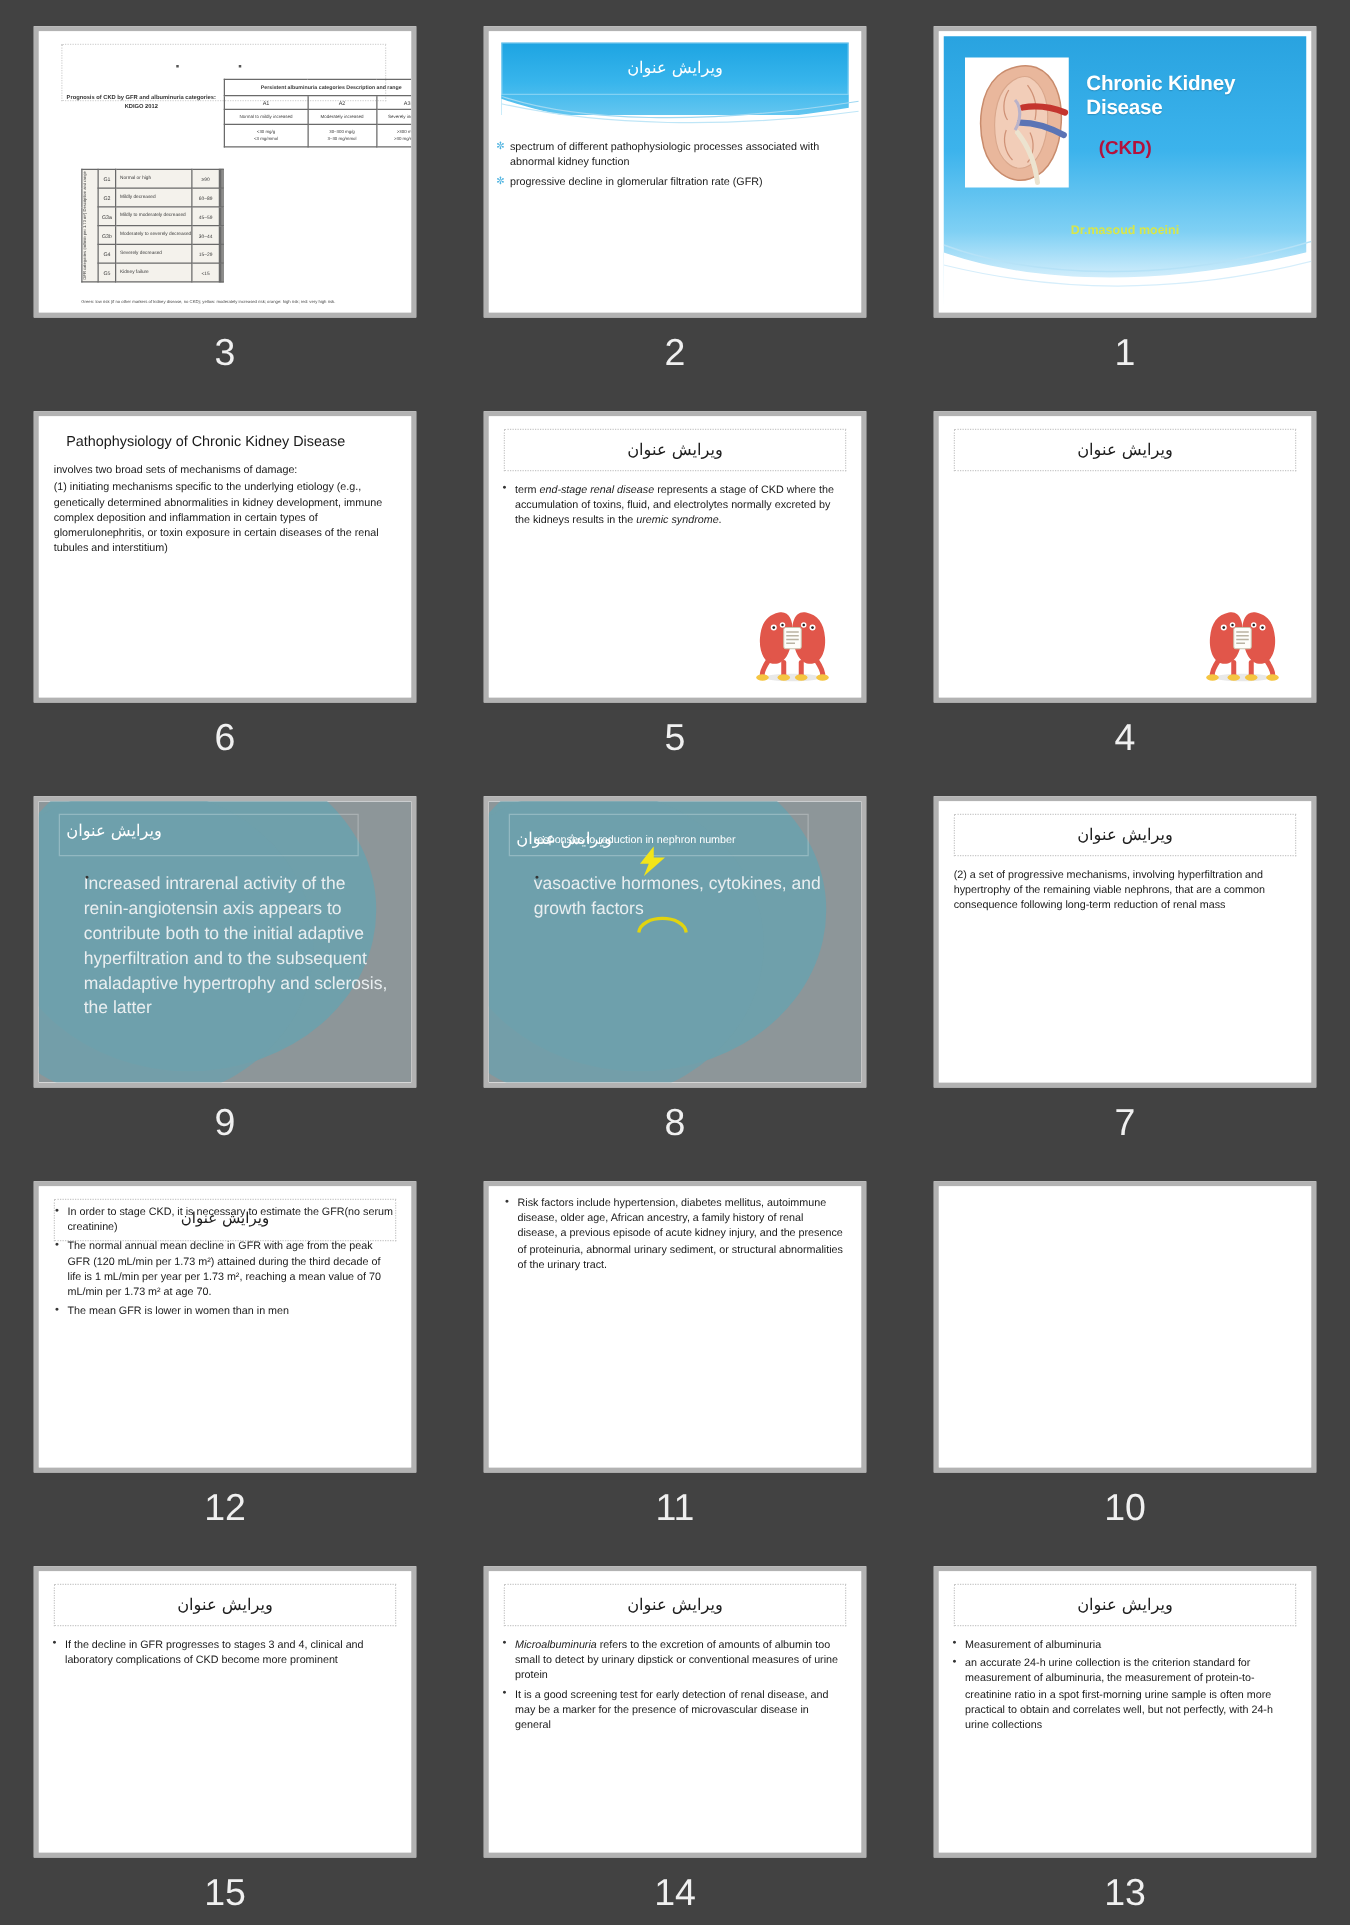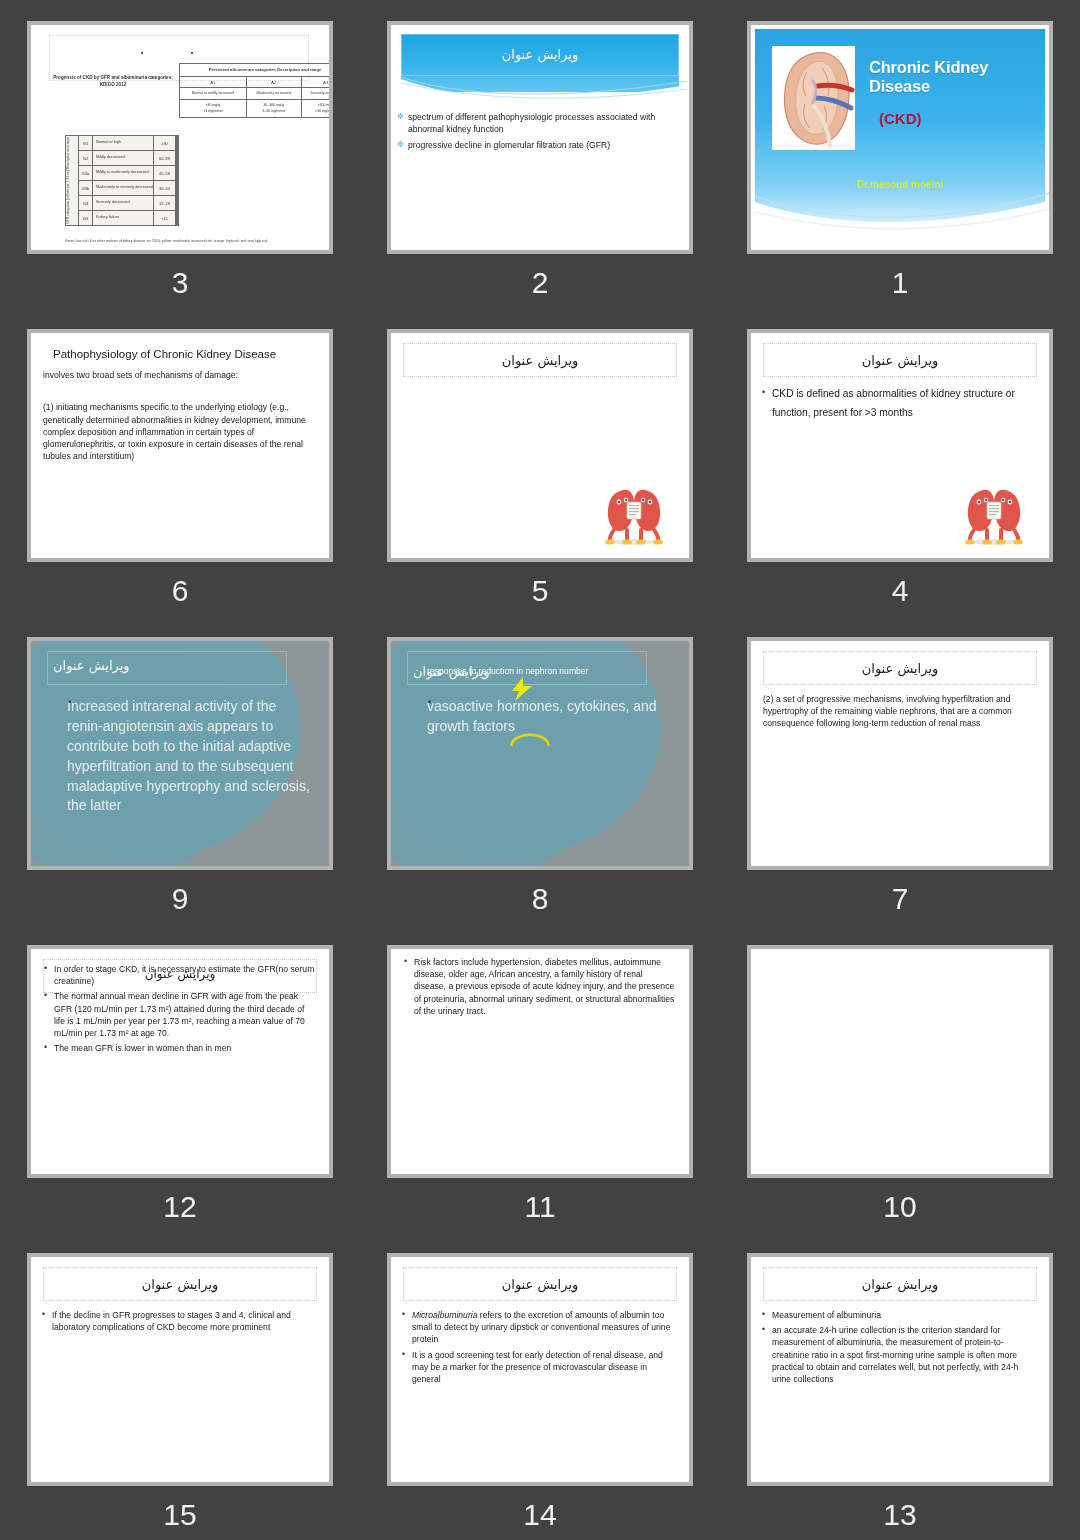--- a/index.html
+++ b/index.html
@@ -355,33 +355,38 @@
       </div>
     </div>
     <div class="slide-num">1</div>
   </div>
 
   <div class="cell">
     <div class="slide-frame">
       <div class="slide-inner">
         <div class="plain-title">Pathophysiology of Chronic Kidney Disease</div>
         <div class="plain-body">
-          <div style="margin-bottom:20px">involves two broad sets of mechanisms of damage:</div>
+          <div style="margin-bottom:2px">involves two broad sets of mechanisms of damage:</div>
           <div>(1) initiating mechanisms specific to the underlying etiology (e.g., genetically determined abnormalities in kidney development, immune complex deposition and inflammation in certain types of glomerulonephritis, or toxin exposure in certain diseases of the renal tubules and interstitium)</div>
         </div>
       </div>
     </div>
     <div class="slide-num">6</div>
   </div>
 
   <div class="cell">
     <div class="slide-frame">
       <div class="slide-inner">
         <div class="title-box">
           <span class="title-fa">ویرایش عنوان</span>
+        </div>
+        <div class="body-text">
+          <ul class="bul">
+            <li>term <span class="em">end-stage renal disease</span> represents a stage of CKD where the accumulation of toxins, fluid, and electrolytes normally excreted by the kidneys results in the <span class="em">uremic syndrome</span>.</li>
+          </ul>
         </div>
         <svg style="position:absolute;right:22px;bottom:12px" width="66" height="62" viewBox="0 0 66 62">
           <ellipse cx="33" cy="58" rx="22" ry="3" fill="#d8d8d8" opacity=".6"></ellipse>
           <path d="M22,6 C31,4 34,14 33,24 C32,36 28,46 20,47 C11,48 6,38 7,26 C8,14 13,8 22,6 Z" fill="#e1564a"></path>
           <path d="M44,6 C53,8 58,14 59,26 C60,38 55,48 46,47 C38,46 34,36 33,24 C32,14 35,4 44,6 Z" fill="#e1564a"></path>
           <rect x="26" y="18" width="14" height="17" rx="1.5" fill="#fdfdfa" stroke="#c9c2ae" stroke-width="0.8"></rect>
           <rect x="28" y="21" width="10" height="1.2" fill="#b9b3a3"></rect>
             <rect x="28" y="24" width="10" height="1.2" fill="#b9b3a3"></rect>
           <rect x="28" y="27" width="10" height="1.2" fill="#b9b3a3"></rect>
             <rect x="28" y="30" width="7" height="1.2" fill="#b9b3a3"></rect>
@@ -406,25 +411,20 @@
     </div>
     <div class="slide-num">5</div>
   </div>
 
   <div class="cell">
     <div class="slide-frame">
       <div class="slide-inner">
         <div class="title-box">
           <span class="title-fa">ویرایش عنوان</span>
         </div>
-        <div class="body-text big-body">
-          <ul class="bul">
-            <li>CKD is defined as abnormalities of kidney structure or function, present for &gt;3 months</li>
-          </ul>
-        </div>
         <svg style="position:absolute;right:22px;bottom:12px" width="66" height="62" viewBox="0 0 66 62">
           <ellipse cx="33" cy="58" rx="22" ry="3" fill="#d8d8d8" opacity=".6"></ellipse>
           <path d="M22,6 C31,4 34,14 33,24 C32,36 28,46 20,47 C11,48 6,38 7,26 C8,14 13,8 22,6 Z" fill="#e1564a"></path>
           <path d="M44,6 C53,8 58,14 59,26 C60,38 55,48 46,47 C38,46 34,36 33,24 C32,14 35,4 44,6 Z" fill="#e1564a"></path>
           <rect x="26" y="18" width="14" height="17" rx="1.5" fill="#fdfdfa" stroke="#c9c2ae" stroke-width="0.8"></rect>
           <rect x="28" y="21" width="10" height="1.2" fill="#b9b3a3"></rect>
             <rect x="28" y="24" width="10" height="1.2" fill="#b9b3a3"></rect>
           <rect x="28" y="27" width="10" height="1.2" fill="#b9b3a3"></rect>
             <rect x="28" y="30" width="7" height="1.2" fill="#b9b3a3"></rect>
           <circle cx="18" cy="18" r="2.4" fill="#fff"></circle>

